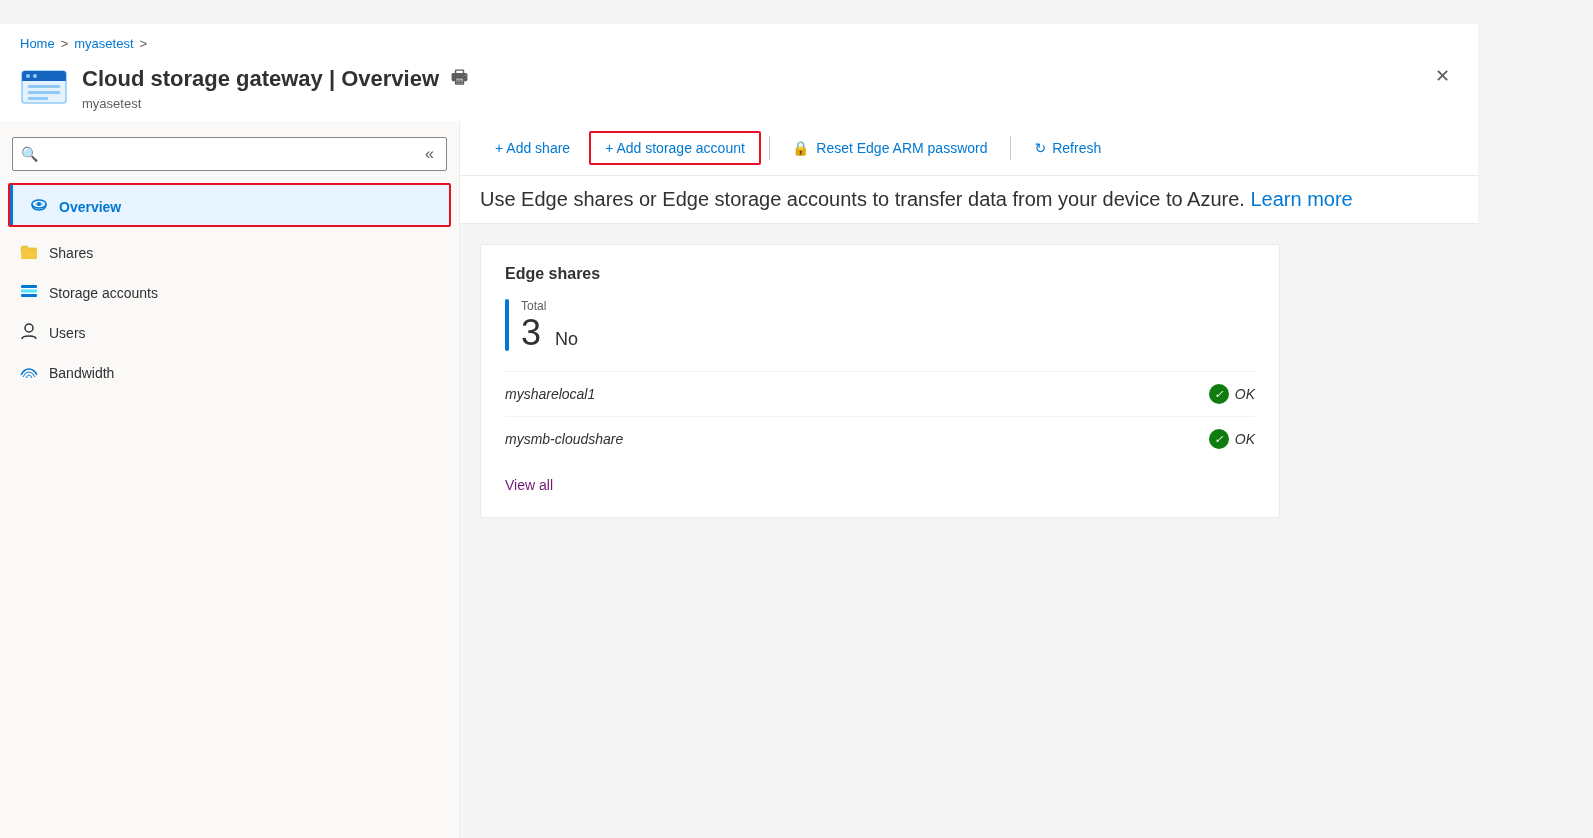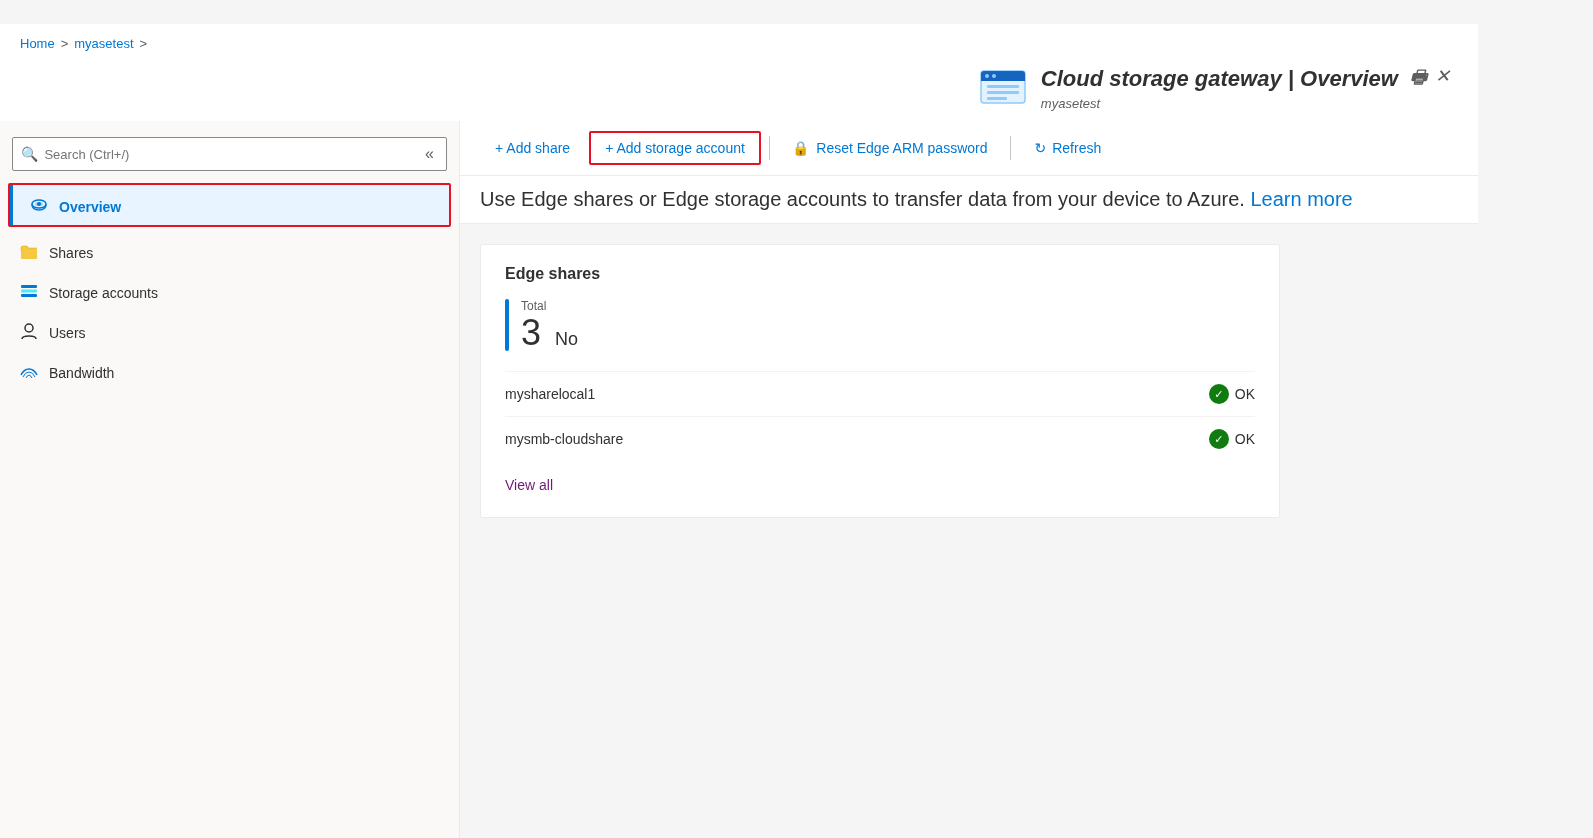--- a/index.html
+++ b/index.html
@@ -32,23 +32,22 @@
     .breadcrumb a {
       color: #0078d4;
       text-decoration: none;
       cursor: pointer;
     }
 
     
     .header {
       display: flex;
       align-items: flex-start;
-      padding: 6px 20px 10px 5px;
-      justify-content: flex-end;
-      font-style: italic;
+      padding: 6px 20px 10px 20px;
+      justify-content: space-between;
     }
     .header-left {
       display: flex;
       align-items: center;
       gap: 14px;
     }
     .header-icon {
       width: 48px;
       height: 48px;
       display: flex;
@@ -256,20 +255,21 @@
     .total-suffix {
       font-size: 18px;
       color: #323130;
       margin-left: 8px;
       font-weight: 400;
     }
     .shares-list {
       display: flex;
       flex-direction: column;
       gap: 0;
+      font-style: italic;
     }
     .share-row {
       display: flex;
       align-items: center;
       padding: 12px 0;
       border-top: 1px solid #f3f2f1;
       justify-content: space-between;
     }
     .share-name {
       font-size: 14px;
@@ -351,21 +351,20 @@
       </div>
     </div>
     <div class="header-close">✕</div>
   </div>
 
   <div class="main-layout">
 
     <div class="sidebar">
       <div class="search-bar">
         <span class="search-icon">🔍</span>
-        <input type="text" placeholder="Search (Ctrl+/)" style="">
         <span class="collapse-btn">«</span>
       </div>
 
       <div class="nav-item-overview-box">
         <div class="nav-item active">
           <span class="nav-icon">
             <svg width="20" height="20" viewBox="0 0 20 20" xmlns="http://www.w3.org/2000/svg">
               <ellipse cx="10" cy="9" rx="7" ry="4" fill="none" stroke="#0078d4" stroke-width="1.5"></ellipse>
               <ellipse cx="10" cy="9" rx="4" ry="2" fill="#0078d4" opacity="0.3"></ellipse>
               <path d="M3 9 Q3 15 10 15 Q17 15 17 9" fill="none" stroke="#0078d4" stroke-width="1.5"></path>

